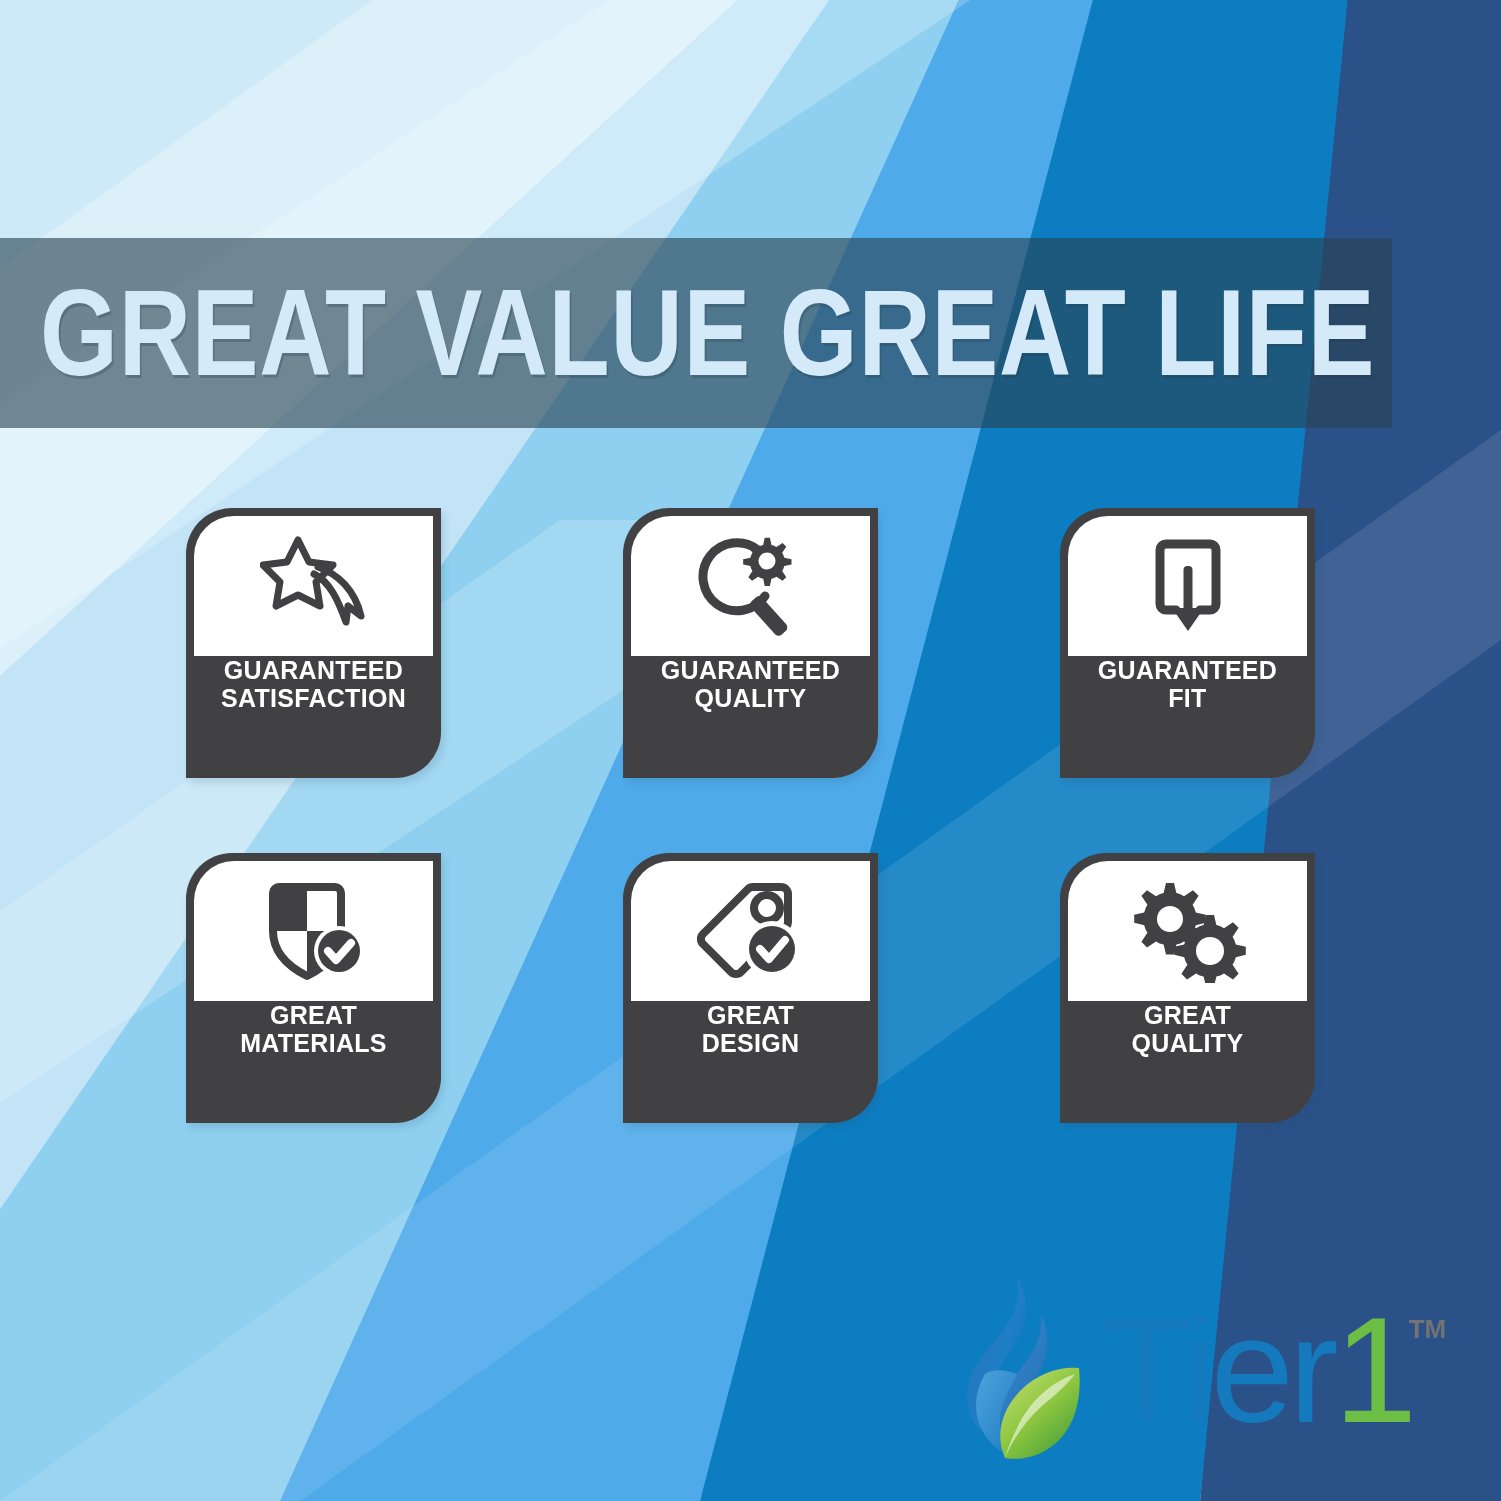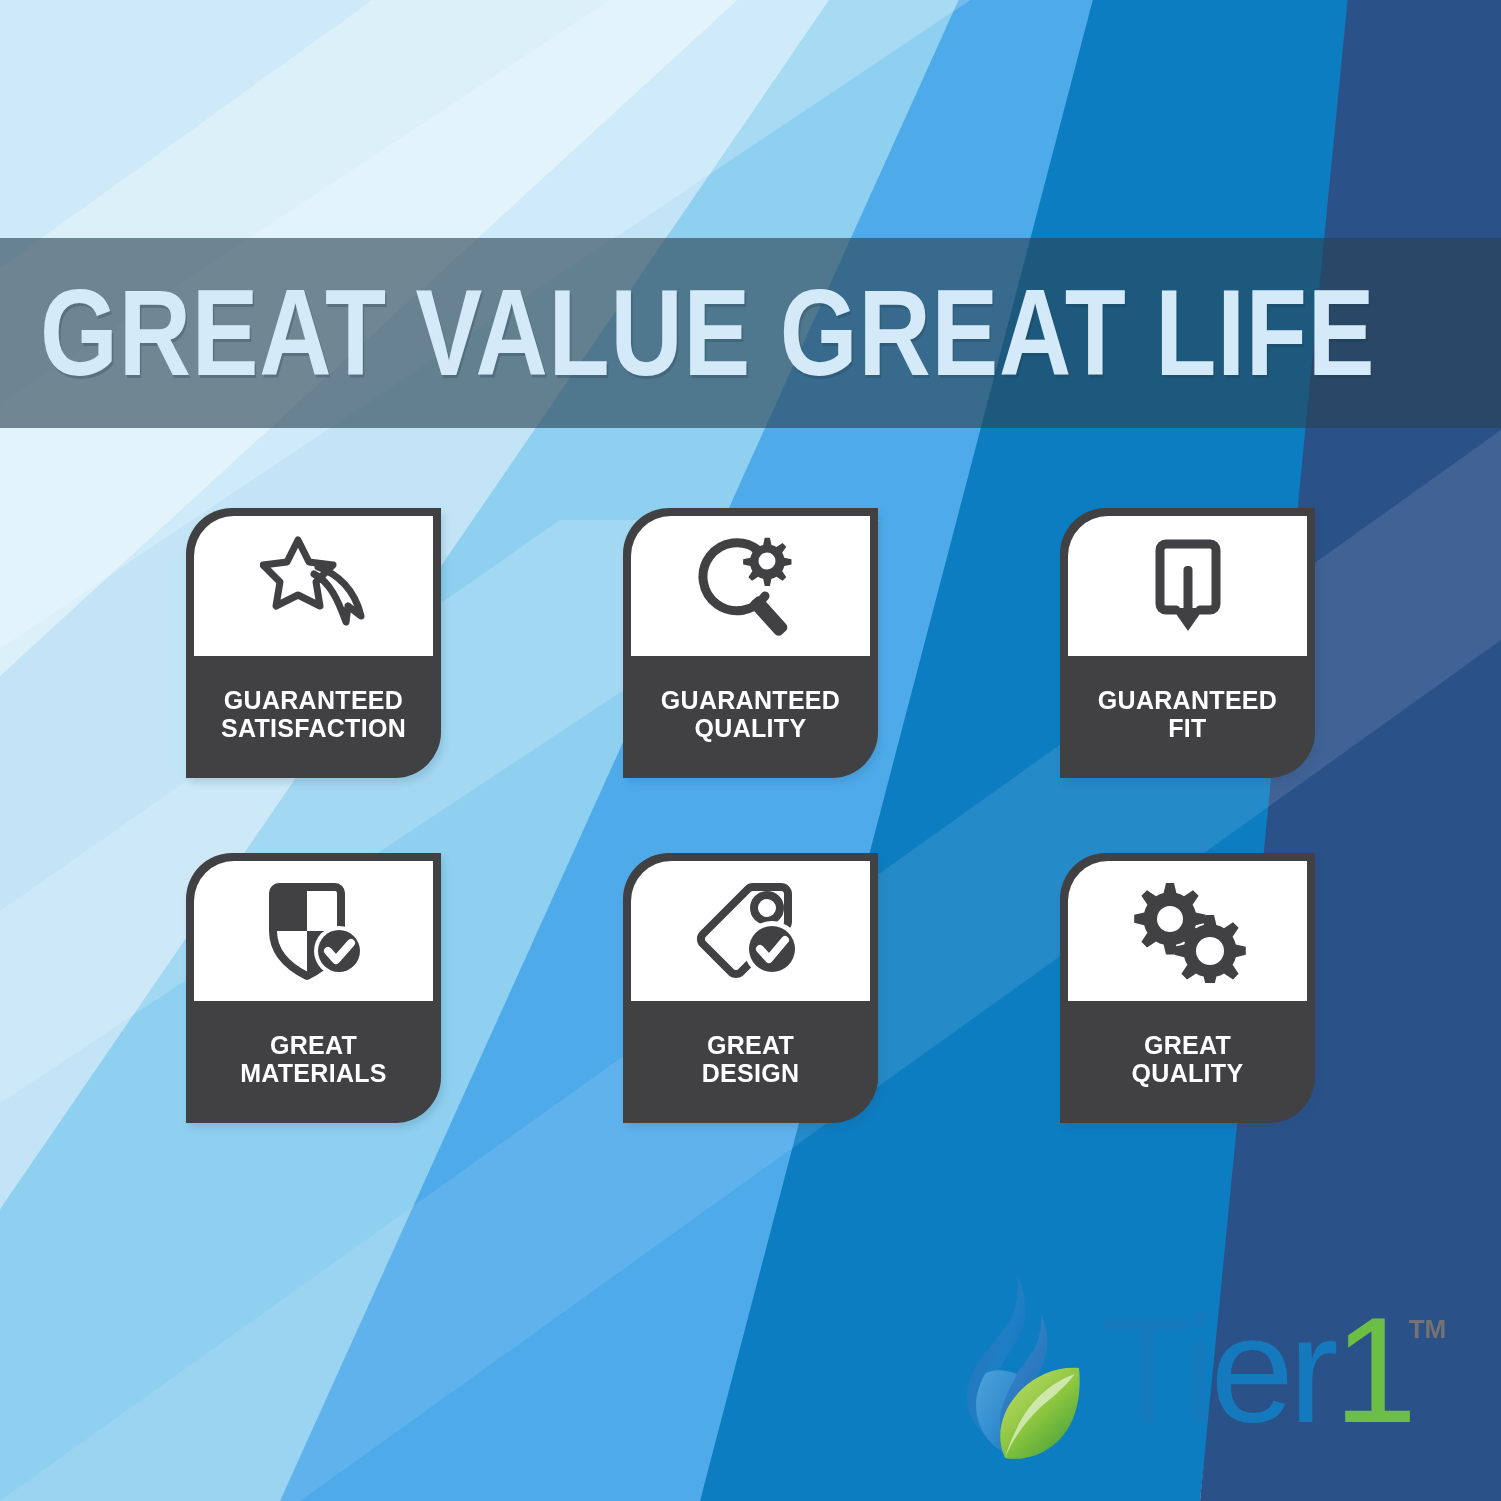--- a/index.html
+++ b/index.html
@@ -9,21 +9,21 @@
     background:#CFE9F8;
   }
   #stage{position:relative;width:1501px;height:1501px;overflow:hidden;}
 
   
   #bg{position:absolute;inset:0;overflow:hidden;background:#D6EDF9;}
   #bg svg{position:absolute;top:0;left:0;width:1501px;height:1501px;display:block;}
 
   
   #banner{
-    position:absolute;left:0;top:238px;width:1501px;height:190px;
+    position:absolute;left:0;top:238px;width:1392px;height:190px;
     background:rgba(40,66,83,0.62);
     display:flex;align-items:center;
   }
   #banner-title{
     color:#D4EAF8;
     font-size:122px;
     font-weight:bold;
     letter-spacing:1px;
     transform:scaleX(0.82);
     transform-origin:left center;
@@ -57,21 +57,20 @@
     margin:8px 8px 0 8px;
     background:#ffffff;
     border-radius:40px 0 0 0;
     display:flex;align-items:center;justify-content:center;
   }
   .card-icon svg{display:block;}
   .card-label{
     flex:1;
     display:flex;flex-direction:column;
     align-items:center;justify-content:flex-start;
-    padding-top:30px;
     color:#ffffff;
     font-weight:bold;
     font-size:25px;
     line-height:1.12;
     letter-spacing:0.3px;
     text-align:center;
     white-space:nowrap;
   }
 
   

